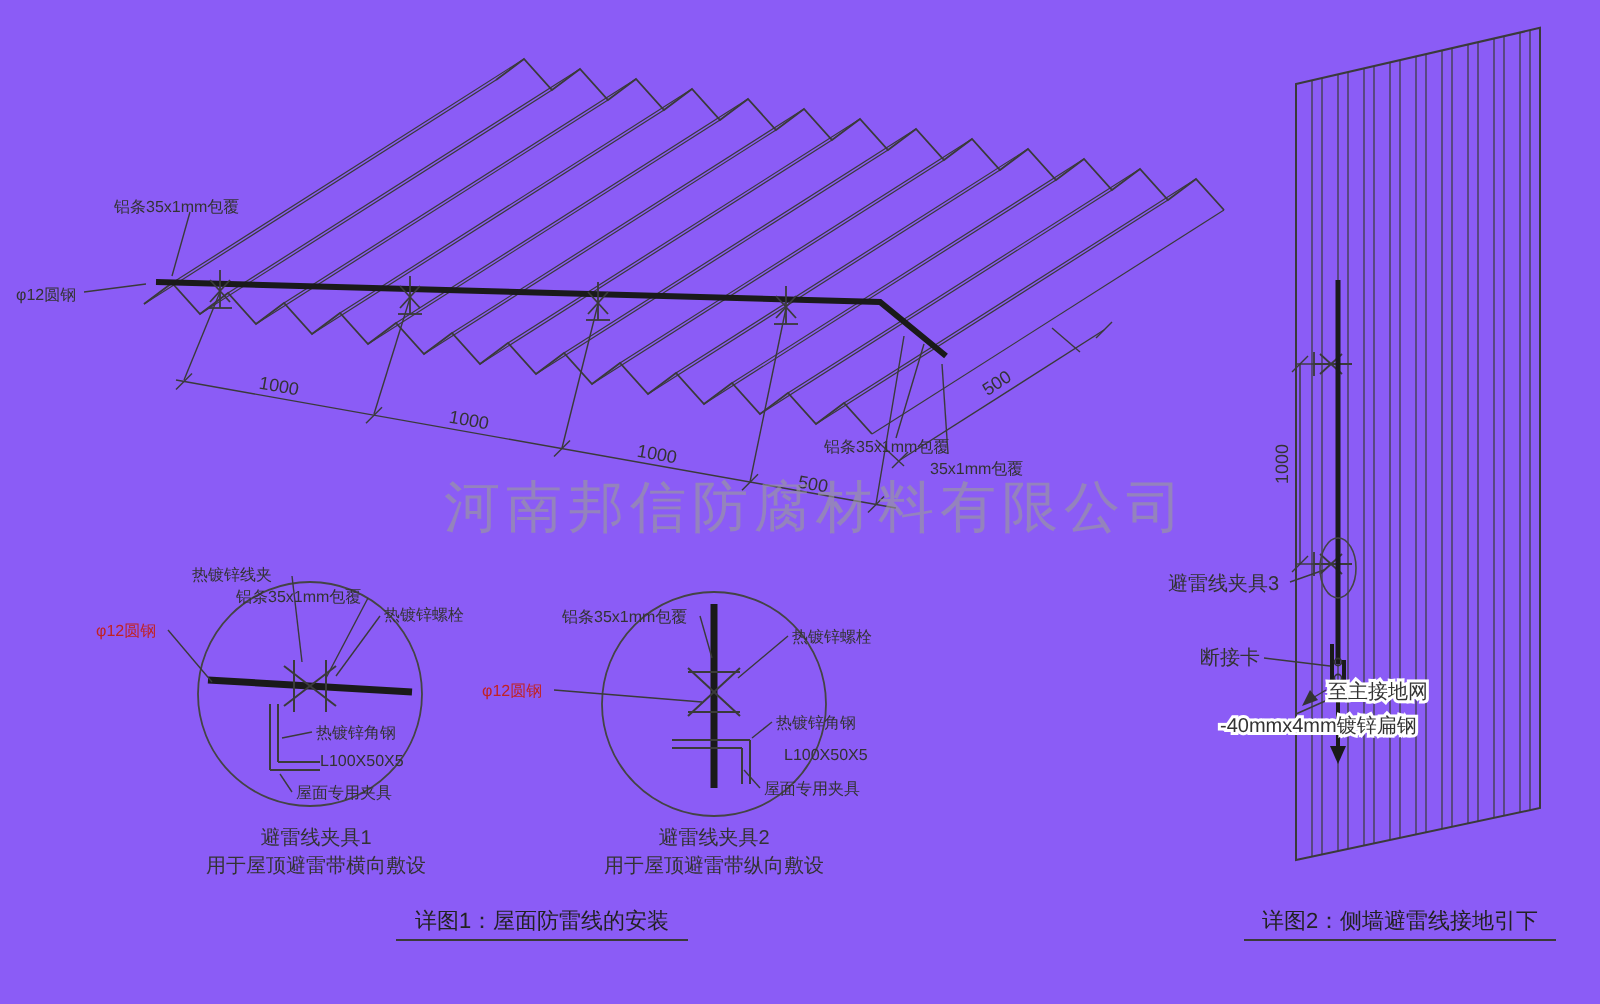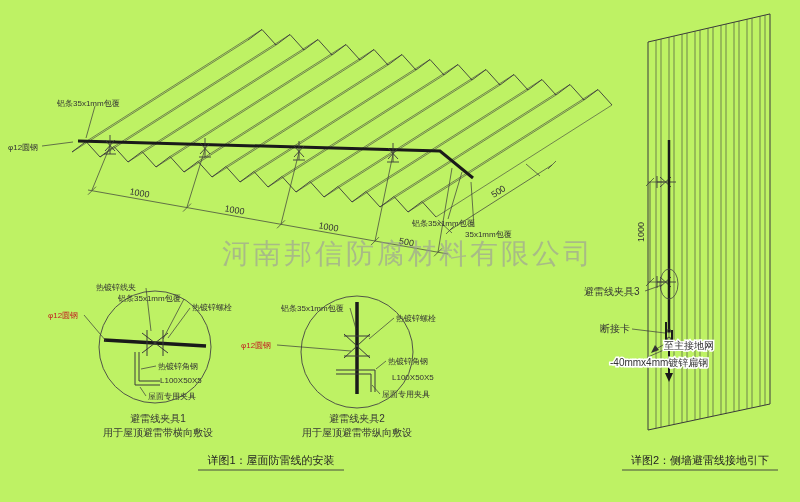--- a/index.html
+++ b/index.html
@@ -1,17 +1,17 @@
 <!DOCTYPE html>
 <html><head>
 <meta charset="utf-8">
 <style>
   html,body{margin:0;padding:0;background:#ffffff;}
   .canvas{
-    position:relative;width:800px;height:502px;background:#bef264;overflow:hidden;
+    position:relative;width:800px;height:502px;background:#8b5cf6;overflow:hidden;
     font-family:"Liberation Sans","DejaVu Sans",sans-serif;
   }
   svg text{
     font-family:"Liberation Sans","DejaVu Sans",sans-serif;
     fill:#333;
   }
   .lbl-s{font-size:8px;}
   .lbl-m{font-size:10px;}
   .dim{font-size:9px;fill:#333;}
   .red{fill:#c22222;}

